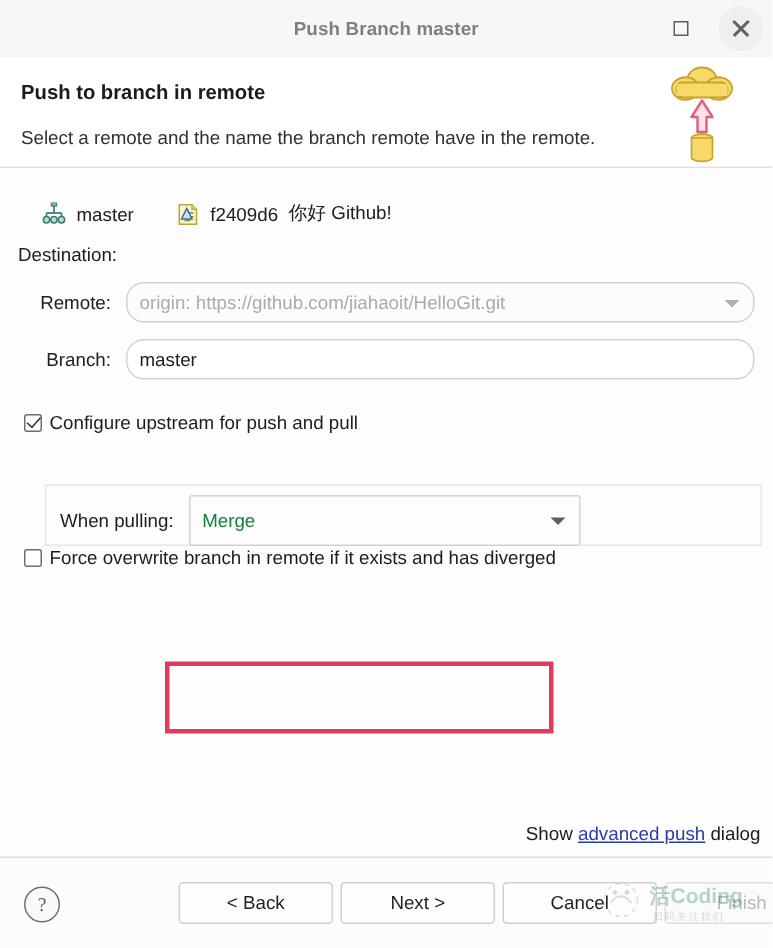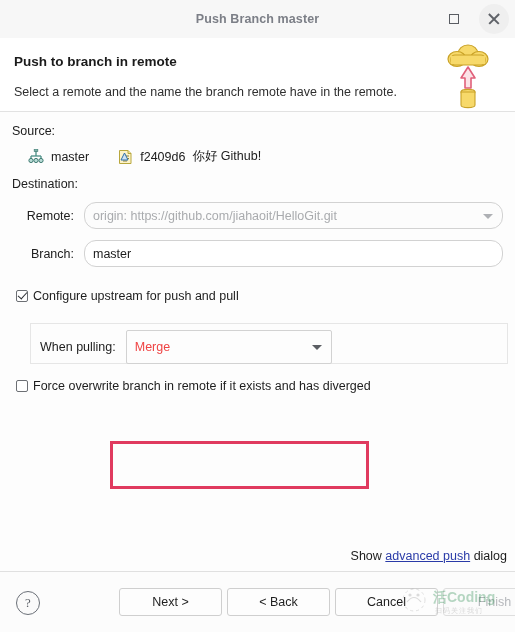--- a/index.html
+++ b/index.html
@@ -223,30 +223,30 @@
     top: 218px;
     display: flex;
     align-items: center;
   }
   .pull-label {
     font-size: 12.5px;
     color: #1d1d1d;
     margin-right: 10px;
   }
   .pull-combo {
-    width: 206px;
+    width: 261px;
     height: 27px;
     border: 1px solid #d2d2d2;
     border-radius: 2px;
     background: #fdfdfd;
     display: flex;
     align-items: center;
     padding: 16px 8px;
     font-size: 12.5px;
-    color: #ef4444;
+    color: #15803d;
     box-sizing: border-box;
     position: relative;
   }
 
   
   .red-box {
     position: absolute;
     left: 110px;
     top: 329px;
     width: 259px;
@@ -373,21 +373,20 @@
       <rect x="18" y="17" width="34" height="10" rx="4" fill="#f7d96a" stroke="#c9a227" stroke-width="1.2"></rect>
       <rect x="18" y="18" width="34" height="8" fill="#f7d96a"></rect>
       <path d="M35 29 L42 40 L38 40 L38 50 L32 50 L32 40 L28 40 Z" fill="#fbe3e7" stroke="#e0607a" stroke-width="1.6" stroke-linejoin="round"></path>
       <ellipse cx="35" cy="54" rx="7" ry="2.6" fill="#f7d96a" stroke="#c9a227" stroke-width="1.1"></ellipse>
       <path d="M28 54 L28 67 A7 2.6 0 0 0 42 67 L42 54 Z" fill="#f7d96a" stroke="#c9a227" stroke-width="1.1"></path>
     </svg>
   </div>
 
   <div class="body">
 
-    <div class="sect-label">Source:</div>
 
     <div class="source-row">
       <svg width="16" height="15" viewBox="0 0 16 15">
         <line x1="8" y1="1" x2="8" y2="7" stroke="#4a8f86" stroke-width="1.3"></line>
         <line x1="3" y1="7" x2="13" y2="7" stroke="#4a8f86" stroke-width="1.3"></line>
         <line x1="3" y1="7" x2="3" y2="10" stroke="#4a8f86" stroke-width="1.3"></line>
         <line x1="13" y1="7" x2="13" y2="10" stroke="#4a8f86" stroke-width="1.3"></line>
         <rect x="6.2" y="0" width="3.6" height="2.4" fill="#7fb3aa" stroke="#3f7a72" stroke-width=".7"></rect>
         <circle cx="3" cy="11.5" r="2.1" fill="#b8dcd6" stroke="#3f7a72" stroke-width="1"></circle>
         <circle cx="8" cy="11.5" r="2.1" fill="#b8dcd6" stroke="#3f7a72" stroke-width="1"></circle>
@@ -449,22 +448,22 @@
     <div class="adv-line">
       <span>Show</span>
       <span class="adv-link">advanced push</span>
       <span>dialog</span>
     </div>
   </div>
 
   <div class="footer">
     <div class="help-btn">?</div>
     <div class="btn-group">
+      <div class="btn">&lt; Back</div>
       <div class="btn">Next &gt;</div>
-      <div class="btn">&lt; Back</div>
       <div class="btn">Cancel</div>
       <div class="btn disabled">Finish</div>
     </div>
     <div class="watermark">
       <svg width="34" height="34" viewBox="0 0 34 34" style="position:absolute;left:2px;top:6px;">
         <circle cx="17" cy="18" r="11" fill="none" stroke="#9a9a9a" stroke-width="1" stroke-dasharray="3 3"></circle>
         <path d="M10 20 q7 -9 14 0" fill="none" stroke="#8f8f8f" stroke-width="1.2"></path>
         <circle cx="13" cy="13" r="1.6" fill="#8f8f8f"></circle>
         <circle cx="21" cy="13" r="1.6" fill="#8f8f8f"></circle>
       </svg>

